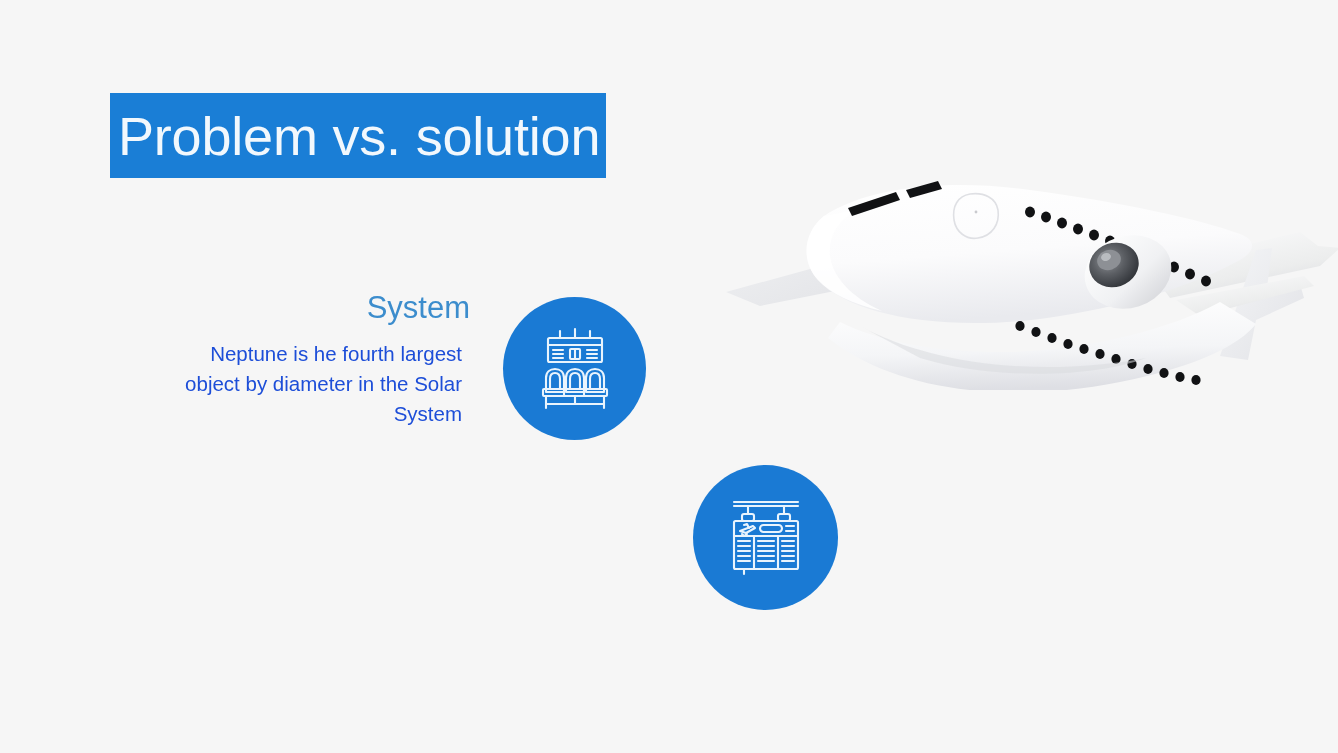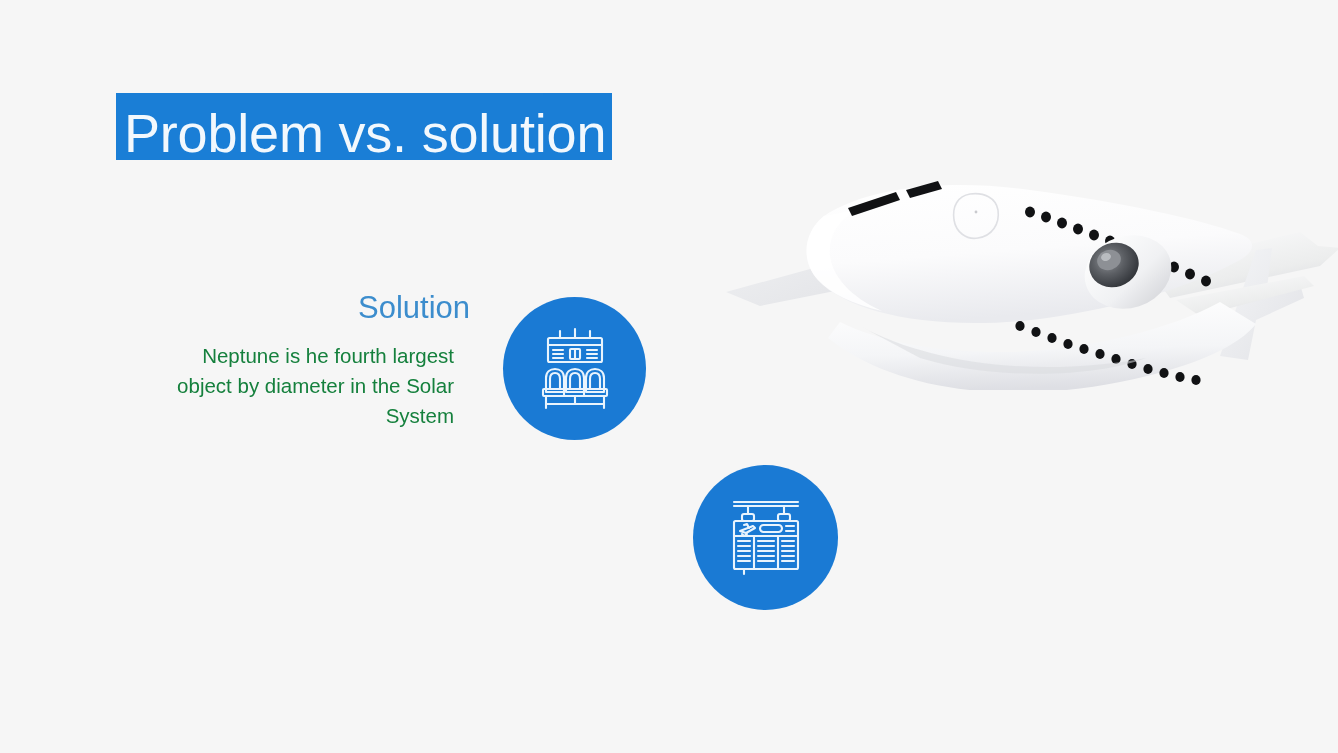--- a/index.html
+++ b/index.html
@@ -17,27 +17,27 @@
   .slide {
     position: absolute;
     inset: 0;
     background: #f6f6f6;
     overflow: hidden;
   }
 
   
   .title-bar {
     position: absolute;
-    left: 116px;
+    left: 110px;
     top: 93px;
-    height: 67px;
+    height: 85px;
     background: #1a7ed6;
     padding: 0 6px 0 8px;
     display: flex;
-    align-items: flex-end;
+    align-items: center;
     box-sizing: border-box;
   }
   .title-text {
     font-family: "Liberation Sans", sans-serif;
     font-size: 54px;
     font-weight: 300;
     color: #f2f8fd;
     letter-spacing: -0.2px;
     line-height: 1;
     white-space: nowrap;
@@ -53,23 +53,23 @@
     font-weight: 400;
     color: #3c8dcd;
     line-height: 1.1;
     margin: 0 0 14px 0;
     white-space: nowrap;
   }
   .block-body {
     font-family: "Liberation Sans", sans-serif;
     font-size: 20.5px;
     font-weight: 400;
-    color: #15803d;
+    color: #1d4ed8;
     line-height: 1.45;
-    margin: 16px;
+    margin: 8px;
   }
 
   
   .icon-circle {
     position: absolute;
     border-radius: 50%;
     background: #1a7ad4;
     display: flex;
     align-items: center;
     justify-content: center;
@@ -219,21 +219,21 @@
 
       <path d="M160 206 C230 244, 340 258, 446 238 C400 256, 300 262, 220 238 Z" fill="#d9dade" opacity="0.55"></path>
     </svg>
   </div>
 
   <div class="title-bar">
     <span class="title-text">Problem vs. solution</span>
   </div>
 
   <div class="block-text right" id="problem-text">
-    <div class="block-heading">Solution</div>
+    <div class="block-heading">System</div>
     <div class="block-body">Neptune is he fourth largest object by diameter in the Solar System</div>
   </div>
 
   <div class="icon-circle" id="problem-icon">
     <svg width="86" height="86" viewBox="0 0 86 86" xmlns="http://www.w3.org/2000/svg">
       <g fill="none" stroke="#e9f4fd" stroke-width="2.1" stroke-linecap="round" stroke-linejoin="round">
 
         <path d="M28 5 L28 12"></path>
         <path d="M43 3 L43 12"></path>
         <path d="M58 5 L58 12"></path>

